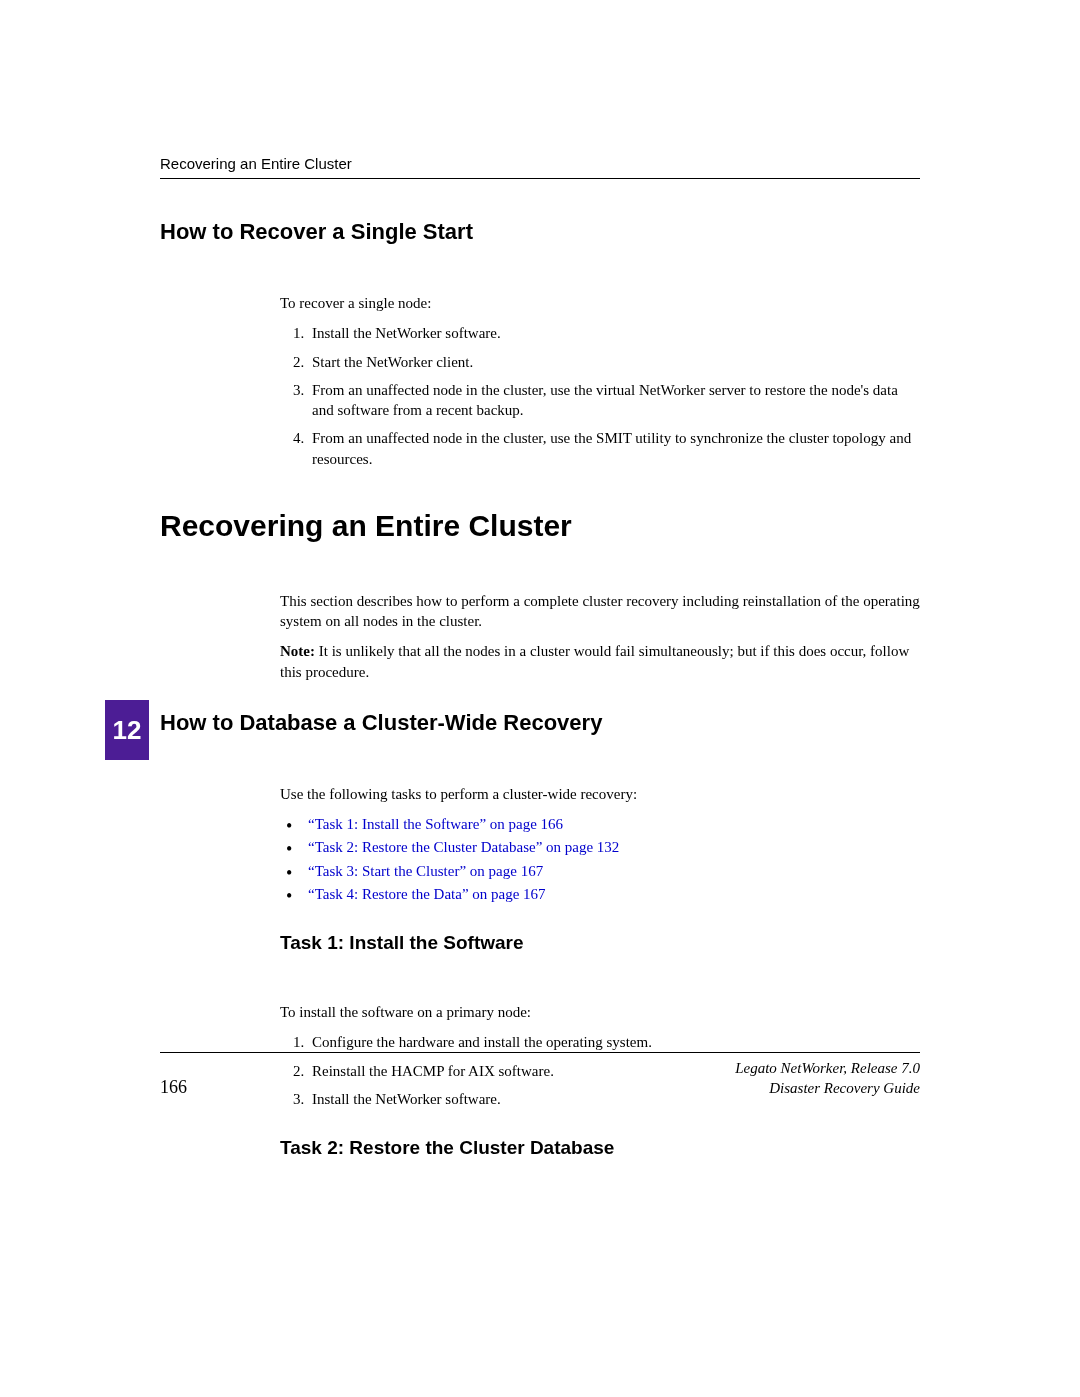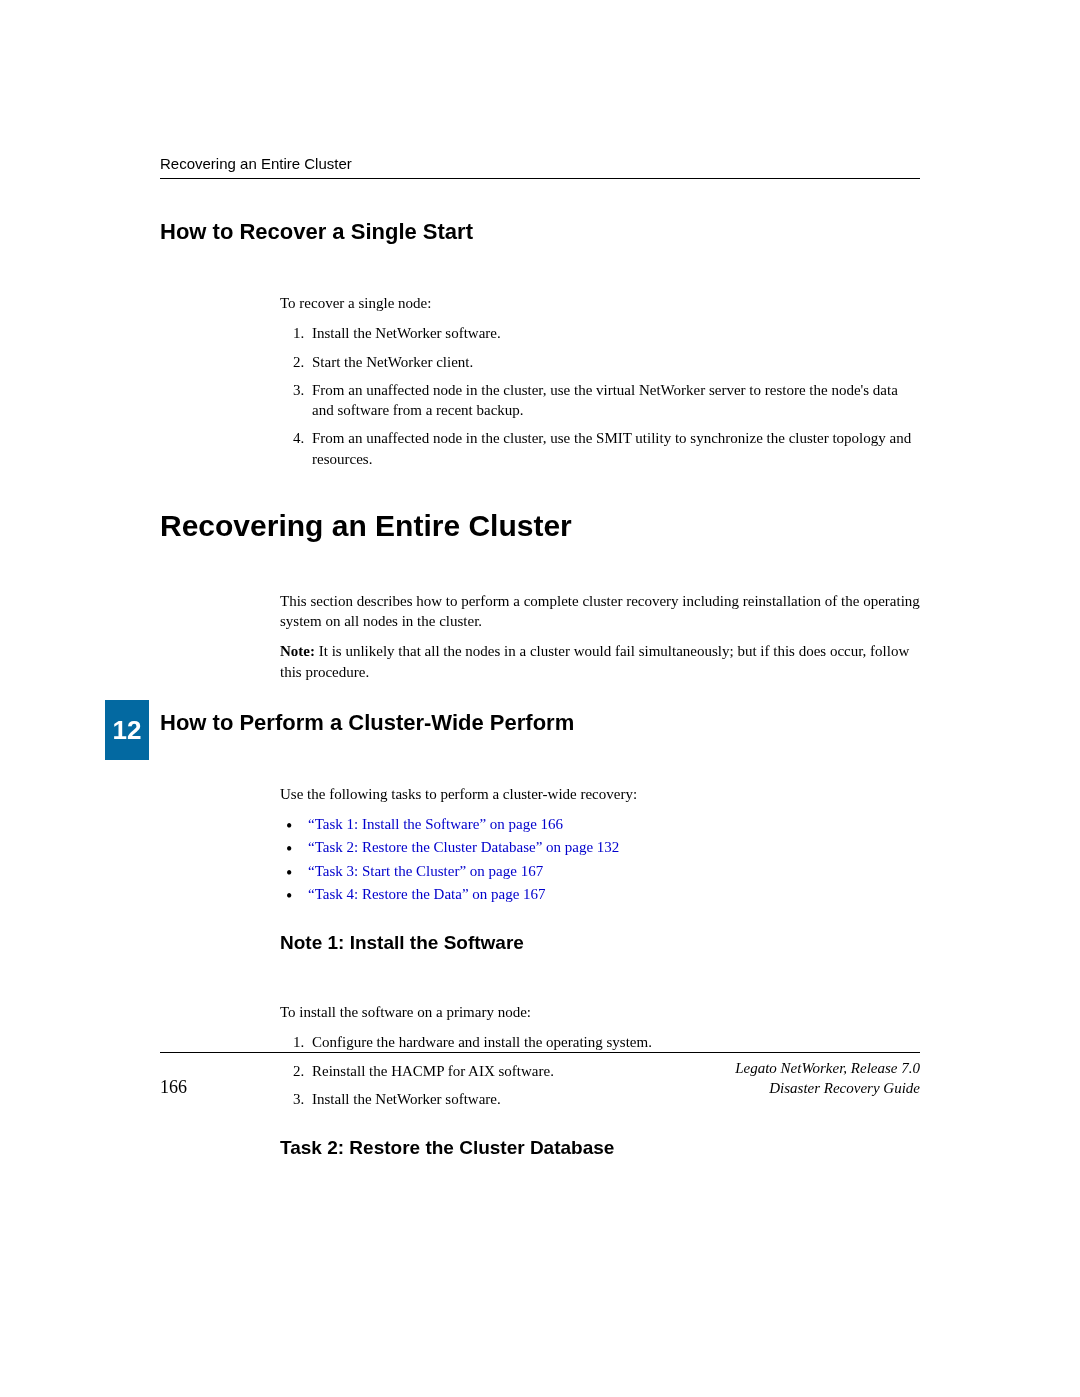--- a/index.html
+++ b/index.html
@@ -86,21 +86,21 @@
   }
   .xref {
     color: #0000cc;
   }
   .chapter-tab {
     position: absolute;
     left: 105px;
     top: 700px;
     width: 44px;
     height: 60px;
-    background: #0369a1;
+    background: #4c1d95;
     color: #fff;
     font-family: Arial, Helvetica, sans-serif;
     font-weight: bold;
     font-size: 26px;
     display: flex;
     align-items: center;
     justify-content: center;
   }
   .footer {
     position: absolute;
@@ -151,34 +151,34 @@
   </div>
 
   <div class="h1">Recovering an Entire Cluster</div>
   <div class="body-block">
     <p>This section describes how to perform a complete cluster recovery including reinstallation of the operating system on all nodes in the cluster.</p>
     <p>
       <span class="note-label">Note:</span><span> It is unlikely that all the nodes in a cluster would fail simultaneously; but if this does occur, follow this procedure.</span>
     </p>
   </div>
 
-  <div class="h2" style="margin-top:28px;">How to Perform a Cluster-Wide Perform</div>
+  <div class="h2" style="margin-top:28px;">How to Database a Cluster-Wide Recovery</div>
   <div class="body-block">
     <p>Use the following tasks to perform a cluster-wide recovery:</p>
     <ul class="bul">
       <li><span class="xref">“Task 1: Install the Software” on page 166</span></li>
       <li><span class="xref">“Task 2: Restore the Cluster Database” on page 132</span></li>
       <li><span class="xref">“Task 3: Start the Cluster” on page 167</span></li>
       <li><span class="xref">“Task 4: Restore the Data” on page 167</span></li>
     </ul>
 
     <div class="h3" style="margin-left:-120px; margin-left:0;"></div>
   </div>
 
-  <div class="h3" style="margin-left:120px;">Note 1: Install the Software</div>
+  <div class="h3" style="margin-left:120px;">Task 1: Install the Software</div>
   <div class="body-block">
     <p>To install the software on a primary node:</p>
     <ol class="num">
       <li>Configure the hardware and install the operating system.</li>
       <li>Reinstall the HACMP for AIX software.</li>
       <li>Install the NetWorker software.</li>
     </ol>
   </div>
 
   <div class="h3" style="margin-left:120px;">Task 2: Restore the Cluster Database</div>

